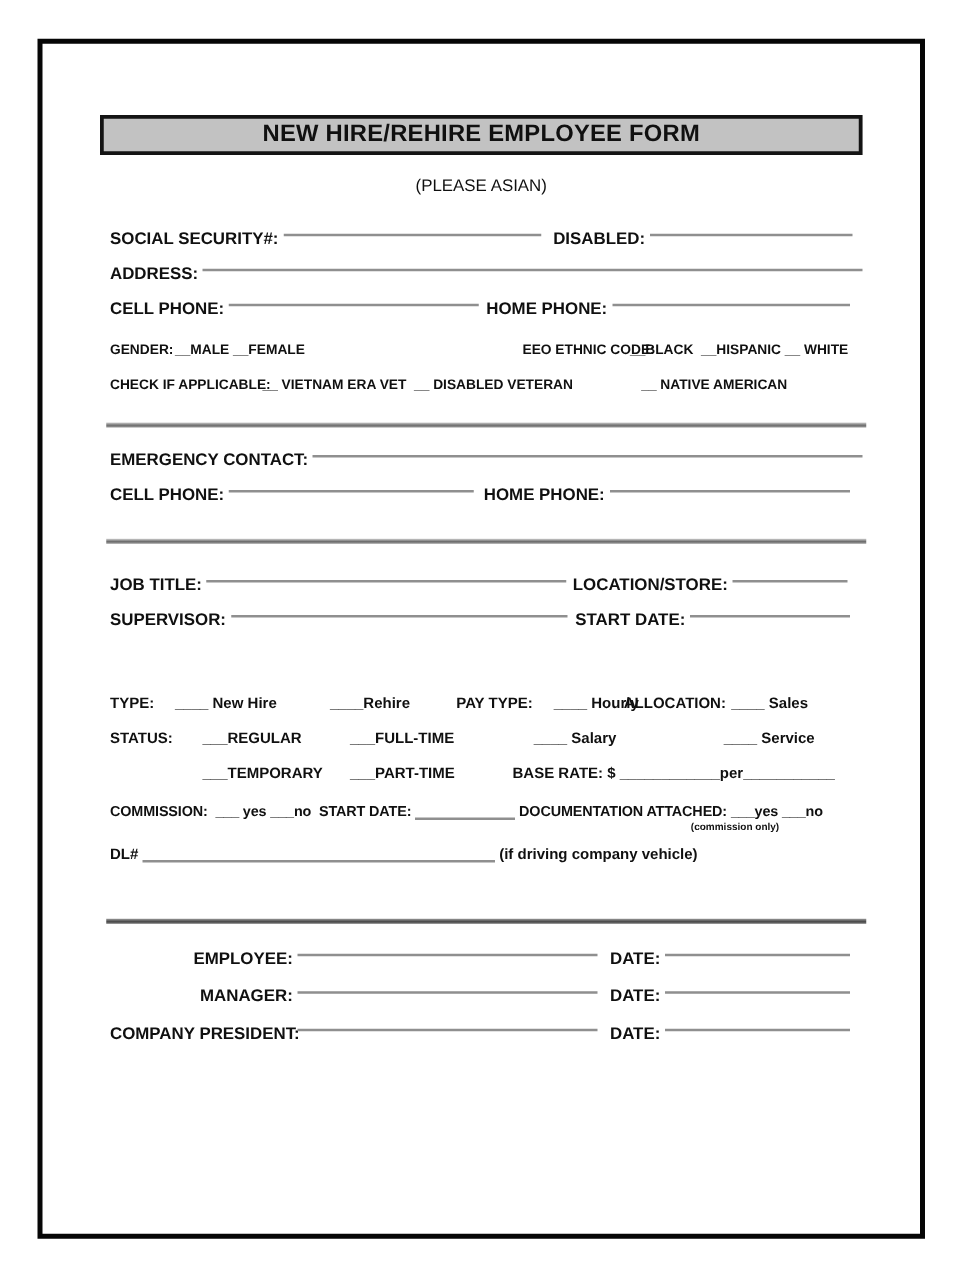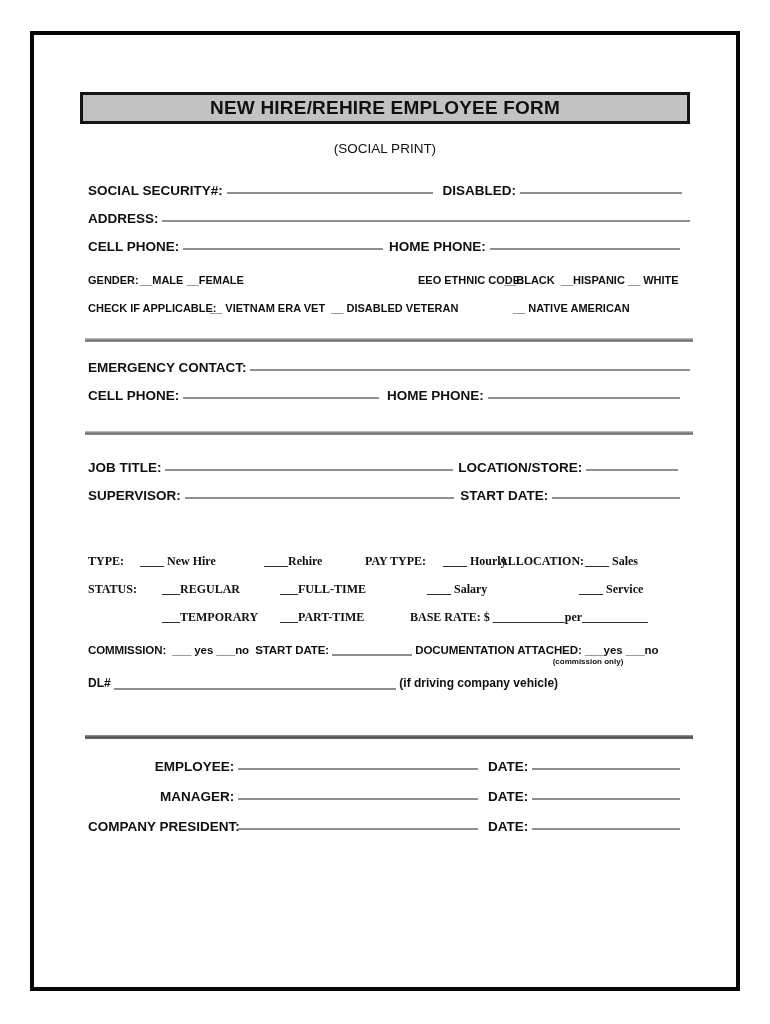--- a/index.html
+++ b/index.html
@@ -14,42 +14,42 @@
   }
   .title-bar {
     margin:57px auto 0; width:610px; height:32px; box-sizing:border-box;
     border:3px solid #141414; background:#c2c2c2;
     display:flex; align-items:center; justify-content:center;
     font-weight:bold; font-size:19px; letter-spacing:.2px;
   }
   .subtitle { text-align:center; margin-top:17px; font-size:13.5px; font-weight:normal; }
   .content { padding:0 44px 0 54px; }
 
-  .frow { display:flex; align-items:center; font-weight:bold; font-size:13.5px; line-height:17px; }
+  .frow { display:flex; align-items:flex-start; font-weight:bold; font-size:13.5px; line-height:17px; }
   .frow span.lbl { white-space:pre; }
   .line { border-bottom:2px solid #8f8f8f; height:5px; display:inline-block; }
   .fl { flex:1; }
 
   .demo-row { position:relative; height:15px; font-size:11px; font-weight:bold;text-decoration:underline; }
   .demo-row span { position:absolute; bottom:0; white-space:pre; }
 
   .trow { position:relative; height:17px; font-size:12px; font-weight:bold; }
-  .trow span { position:absolute; bottom:0; white-space:pre;font-family:Liberation Serif, serif; }
+  .trow span { position:absolute; bottom:0; white-space:pre; }
 
   .comm-row { display:flex; align-items:flex-end; font-size:11.5px; font-weight:bold; letter-spacing:-.1px; }
   .comm-row span { white-space:pre; }
   .note-row { position:relative; height:11px; }
   .note-row span { position:absolute; left:420px; width:160px; text-align:center; font-size:8px; font-weight:bold; }
   .dl-row { display:flex; align-items:flex-end; font-size:12px; font-weight:bold; }
 
   .divider { height:4px; margin-left:-3px; margin-right:-1px;
     background:linear-gradient(180deg,#cfcfcf 0%,#6f6f6f 55%,#989898 100%); }
   .divider.dark { background:linear-gradient(180deg,#9a9a9a 0%,#4d4d4d 55%,#6f6f6f 100%); }
 
-  .sig-row { display:flex; align-items:center; font-size:13.5px; font-weight:bold; line-height:17px; padding-right:12px; }
+  .sig-row { display:flex; align-items:flex-start; font-size:13.5px; font-weight:bold; line-height:17px; padding-right:12px; }
   .sig-label { width:150px; text-align:right; white-space:pre; }
 
   
   #row-ss{margin-top:26px} #row-name{margin-top:11px} #row-address{margin-top:11px}
   #row-cell{margin-top:11px} #row-gender{margin-top:16px} #row-marital{margin-top:13px}
   #row-check{margin-top:13px} #div1{margin-top:24px} #row-emergency{margin-top:17px}
   #row-cell2{margin-top:11px} #div2{margin-top:27px} #row-job{margin-top:24px}
   #row-supervisor{margin-top:11px} #type1{margin-top:48px} #type2{margin-top:11px}
   #type3{margin-top:11px} #row-commission{margin-top:19px} #row-note{margin-top:1px}
   #row-dl{margin-top:8px} #div3{margin-top:45px} #row-employee{margin-top:19px}
@@ -57,21 +57,21 @@
 </style>
 </head>
 <body>
 
 <div class="sheet">
 
   <div class="title-bar">
     <span>NEW HIRE/REHIRE EMPLOYEE FORM</span>
   </div>
 
-  <div class="subtitle">(SOCIAL PRINT)</div>
+  <div class="subtitle">(PLEASE ASIAN)</div>
 
   <div class="content">
 
     <div class="frow" id="row-ss">
       <span class="lbl">SOCIAL SECURITY#: </span>
       <span class="line" style="width:206px"></span>
       <span class="lbl" style="margin-left:10px">DISABLED: </span>
       <span class="line fl" style="margin-right:10px"></span>
     </div>
 

